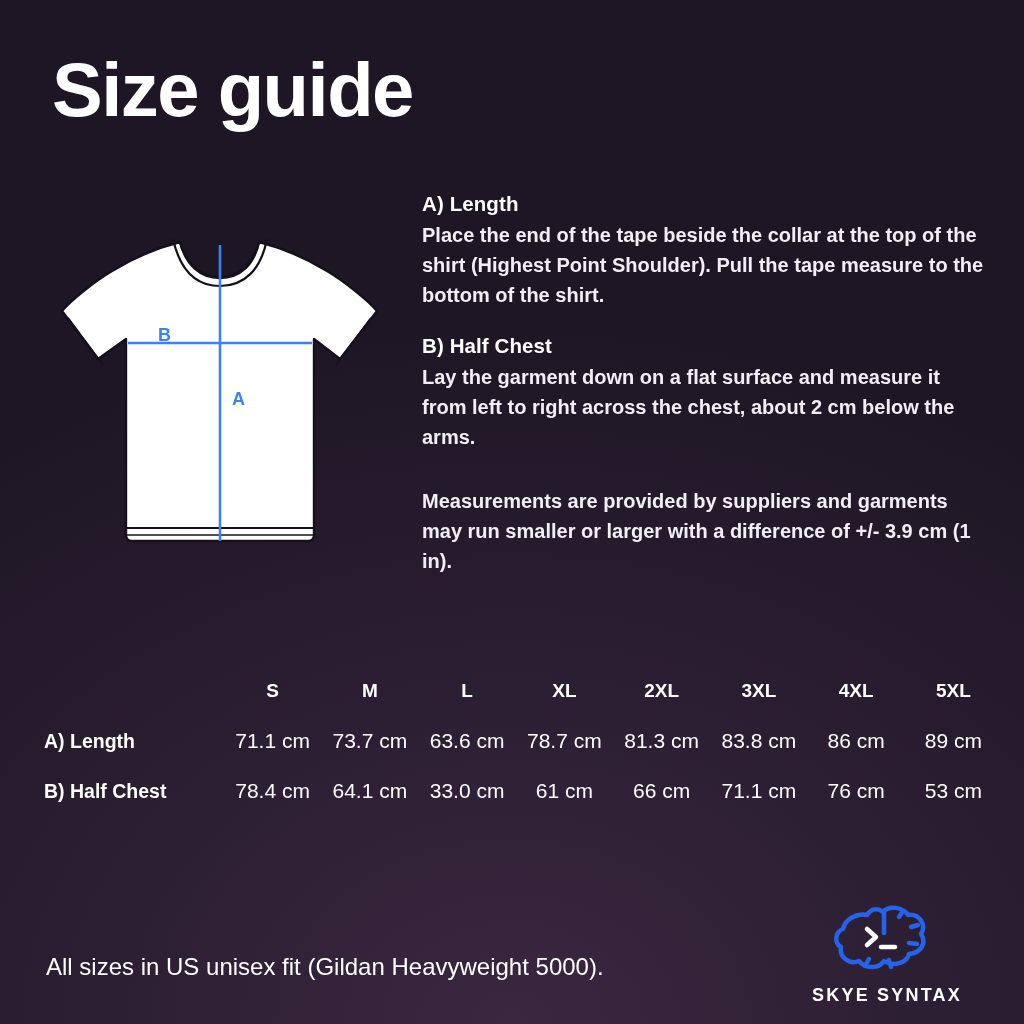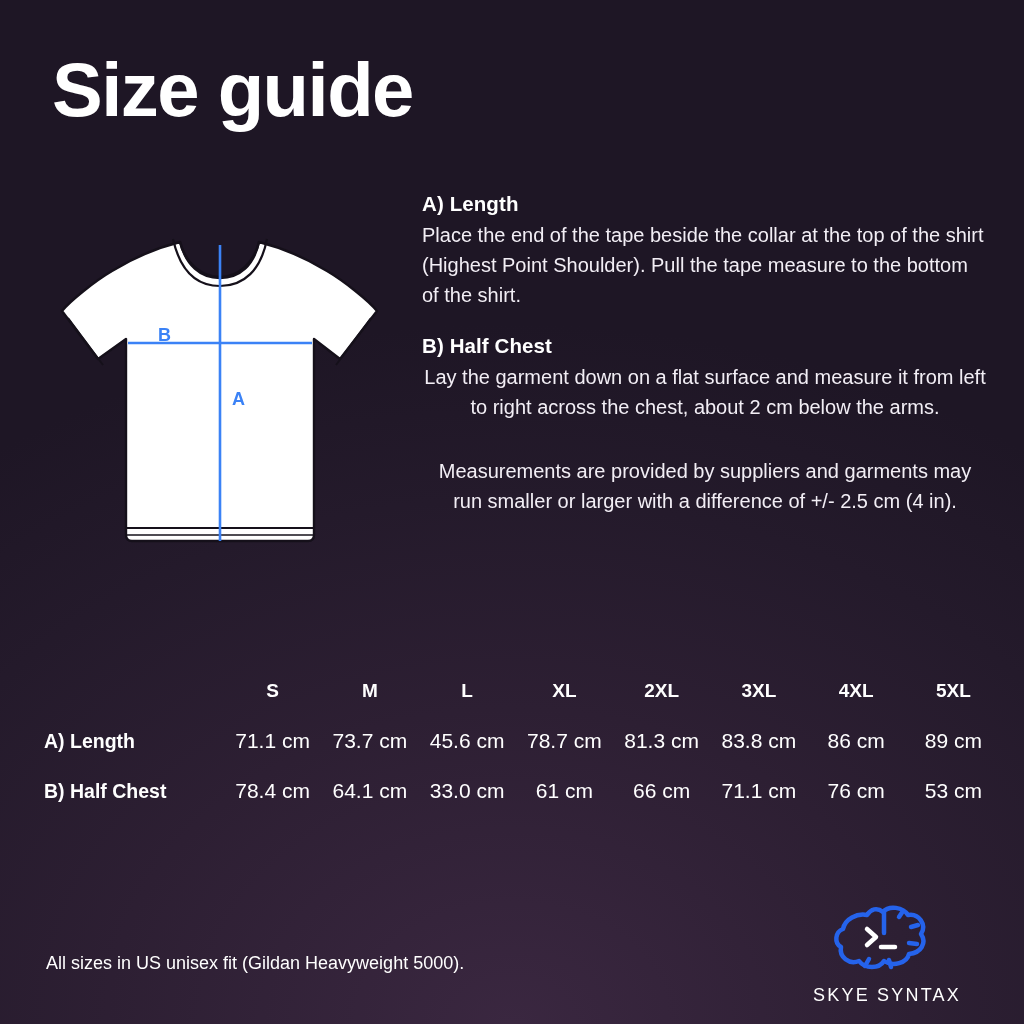--- a/index.html
+++ b/index.html
@@ -56,25 +56,24 @@
     font-weight: bold;
     color: #ffffff;
     margin: 0 0 4px 0;
     letter-spacing: 0.1px;
   }
   .instr-body {
     font-size: 20px;
     line-height: 30px;
     color: #f2eef5;
     margin: 0 4px 24px 0;
-    font-weight: 400;
+    font-weight: 700;
   }
   .instr-body.last {
     margin-bottom: 0;
-    text-align: center;
   }
   .instr-note {
     margin-top: 34px;
   }
 
   
   .table {
     position: absolute;
     left: 42px;
     top: 666px;
@@ -105,33 +104,33 @@
     font-size: 19.5px;
     width: 180px;
     padding-left: 2px;
   }
 
   
   .footnote {
     position: absolute;
     left: 46px;
     top: 953px;
-    font-size: 18px;
+    font-size: 24px;
     color: #ffffff;
   }
   .brand {
     position: absolute;
     right: 22px;
     bottom: 18px;
     width: 230px;
     text-align: center;
   }
   .brand-name {
     font-size: 18px;
-    font-weight: normal;
+    font-weight: bold;
     letter-spacing: 2.2px;
     color: #ffffff;
     margin-top: 10px;
   }
   .brand-logo {
     display: block;
     margin: 0 auto;
   }
 </style>
 </head>
@@ -162,21 +161,21 @@
     </svg>
   </div>
 
   <div class="instructions">
     <div class="instr-head">A) Length</div>
     <div class="instr-body">Place the end of the tape beside the collar at the top of the shirt (Highest Point Shoulder). Pull the tape measure to the bottom of the shirt.</div>
 
     <div class="instr-head">B) Half Chest</div>
     <div class="instr-body last">Lay the garment down on a flat surface and measure it from left to right across the chest, about 2 cm below the arms.</div>
 
-    <div class="instr-body instr-note last">Measurements are provided by suppliers and garments may run smaller or larger with a difference of +/- 2.5 cm (4 in).</div>
+    <div class="instr-body instr-note last">Measurements are provided by suppliers and garments may run smaller or larger with a difference of +/- 3.9 cm (1 in).</div>
   </div>
 
   <div class="table">
     <table>
       <thead>
         <tr>
           <th class="rowlabel"></th>
           <th class="sizecol">S</th>
           <th class="sizecol">M</th>
           <th class="sizecol">L</th>
@@ -185,21 +184,21 @@
           <th class="sizecol">3XL</th>
           <th class="sizecol">4XL</th>
           <th class="sizecol">5XL</th>
         </tr>
       </thead>
       <tbody>
         <tr>
           <td class="rowlabel">A) Length</td>
           <td>71.1 cm</td>
           <td>73.7 cm</td>
-          <td>45.6 cm</td>
+          <td>63.6 cm</td>
           <td>78.7 cm</td>
           <td>81.3 cm</td>
           <td>83.8 cm</td>
           <td>86 cm</td>
           <td>89 cm</td>
         </tr>
         <tr>
           <td class="rowlabel">B) Half Chest</td>
           <td>78.4 cm</td>
           <td>64.1 cm</td>

